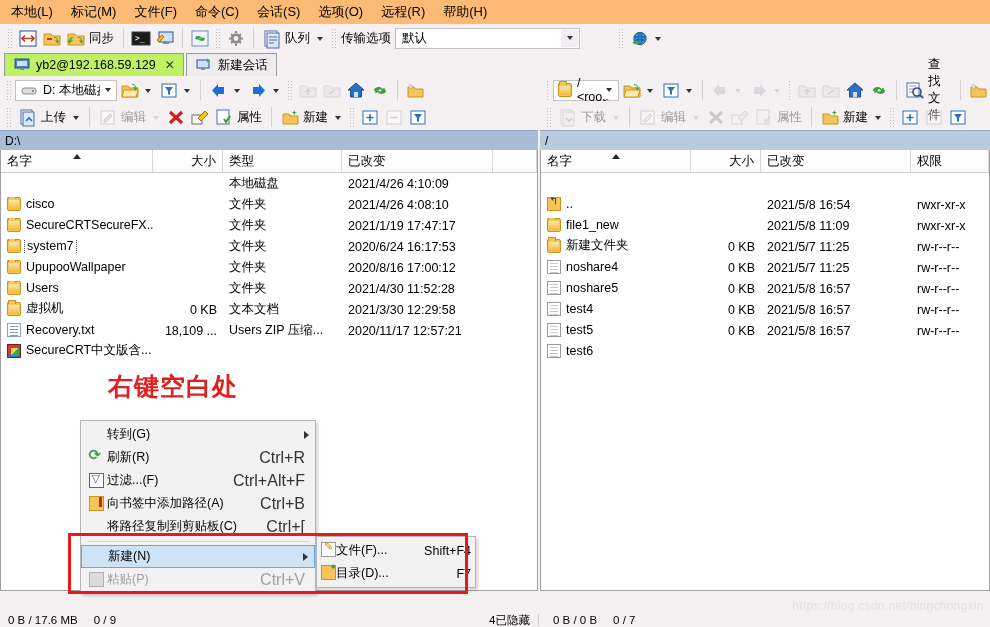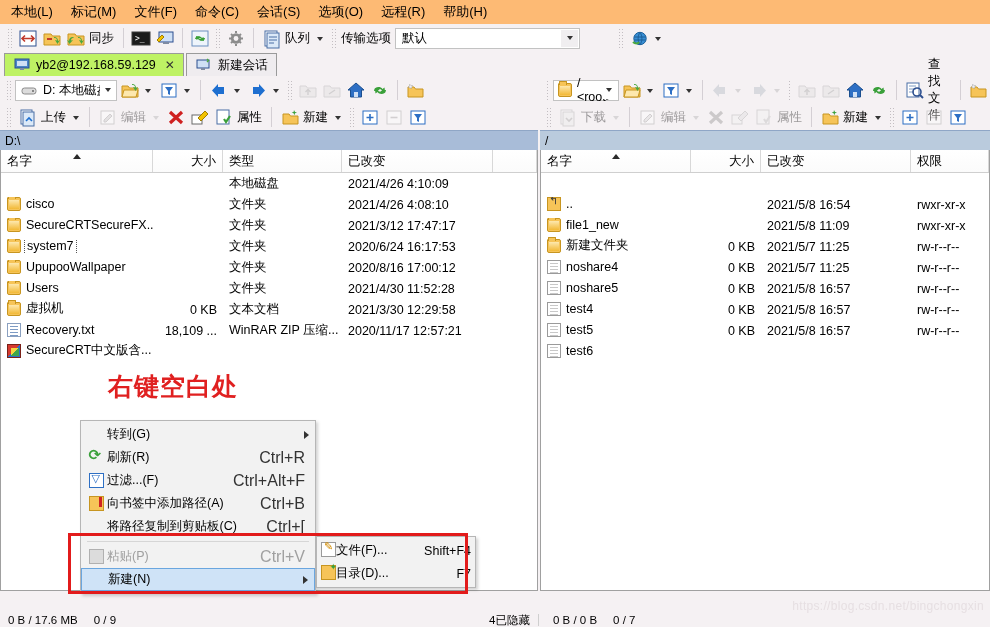--- a/index.html
+++ b/index.html
@@ -529,21 +529,21 @@
         <div class="cell" style="width:119px">文件夹</div>
         <div class="cell" style="width:151px">2021/4/26  4:08:10</div>
       </div>
       <div class="row">
         <div class="cell nm" style="width:152px">
             <span class="fico folder"></span>
             <span class="lbl dotted">system7</span>
           </div>
         <div class="cell num" style="width:70px"></div>
         <div class="cell" style="width:119px">文件夹</div>
-        <div class="cell" style="width:151px">2021/3/12  17:47:17</div>
+        <div class="cell" style="width:151px">2021/1/19  17:47:17</div>
       </div>
       <div class="row">
         <div class="cell nm" style="width:152px">
             <span class="fico folder"></span>
             <span class="lbl">UpupooWallpaper</span>
           </div>
         <div class="cell num" style="width:70px"></div>
         <div class="cell" style="width:119px">文件夹</div>
         <div class="cell" style="width:151px">2020/6/24  16:17:53</div>
       </div>
@@ -573,21 +573,21 @@
         <div class="cell num" style="width:70px">0 KB</div>
         <div class="cell" style="width:119px">文本文档</div>
         <div class="cell" style="width:151px">2021/3/30  12:29:58</div>
       </div>
       <div class="row">
         <div class="cell nm" style="width:152px">
             <span class="fico zip"></span>
             <span class="lbl">SecureCRT中文版含...</span>
           </div>
         <div class="cell num" style="width:70px">18,109 ...</div>
-        <div class="cell" style="width:119px">WinRAR ZIP 压缩...</div>
+        <div class="cell" style="width:119px">Users ZIP 压缩...</div>
         <div class="cell" style="width:151px">2020/11/17  12:57:21</div>
       </div>
     </div>
   </div>
 
   <div class="pane-sep"></div>
 
   <div class="pane right">
 
     <div class="ptool">
@@ -904,32 +904,32 @@
       </div>
 
       <div class="it">
         <span class="gut"></span>
         <span class="lbl">将路径复制到剪贴板(C)</span>
         <span class="acc">Ctrl+[</span>
       </div>
 
       <div class="divider"></div>
 
+      <div class="it sel">
+        <span class="gut"></span>
+        <span class="lbl">新建(N)</span>
+        <span class="sub"></span>
+      </div>
+
       <div class="it dis">
         <span class="gut">
           <span class="ci ci-paste"></span>
         </span>
         <span class="lbl">粘贴(P)</span>
         <span class="acc">Ctrl+V</span>
-      </div>
-
-      <div class="it sel">
-        <span class="gut"></span>
-        <span class="lbl">新建(N)</span>
-        <span class="sub"></span>
       </div>
     </div>
 
     <div class="submenu">
       <div class="it" style="height:23px;display:flex;align-items:center;padding:0 4px;">
         <span class="gut">
           <span class="ci ci-file"></span>
         </span>
         <span class="lbl" style="flex:1">文件(F)...</span>
         <span class="acc">Shift+F4</span>

